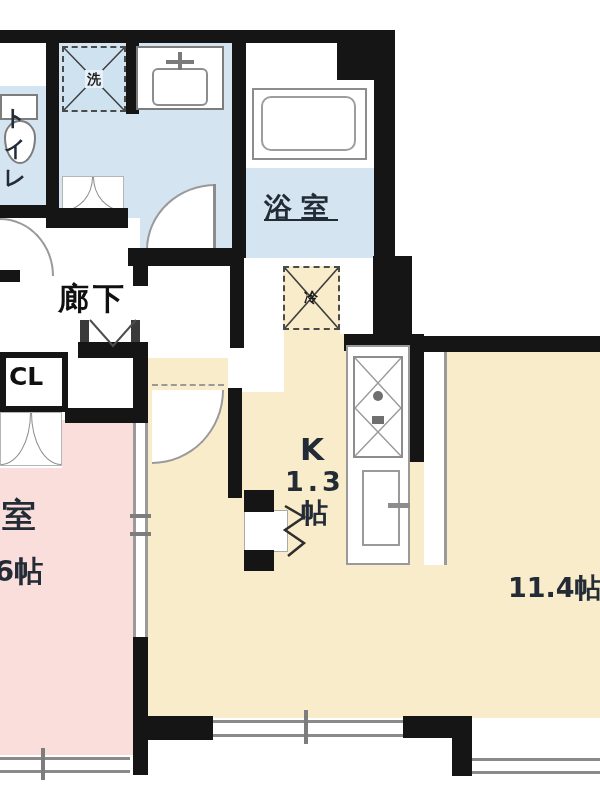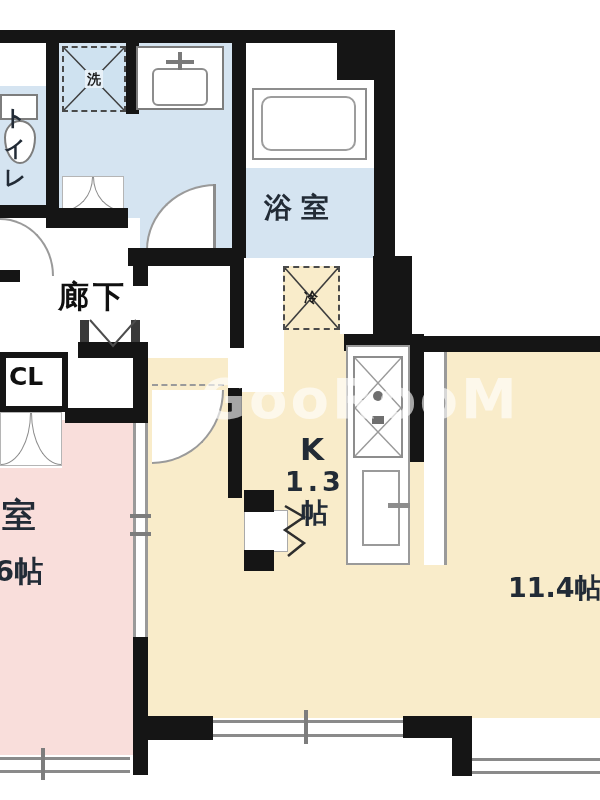--- a/index.html
+++ b/index.html
@@ -148,25 +148,24 @@
   </div>
 
   <svg width="50" height="32" viewBox="0 0 50 32" style="left:88px;top:318px;">
     <polyline points="2,2 25,28 48,2" fill="none" stroke="#4d4d4d" stroke-width="2"></polyline>
   </svg>
 
   <svg width="26" height="54" viewBox="0 0 26 54" style="left:282px;top:504px;">
     <polyline points="3,2 22,13 3,26 22,39 6,52" fill="none" stroke="#2e2e2e" stroke-width="2.5"></polyline>
   </svg>
 
-  <div id="watermark">GooRooM</div>
 
   <div class="lbl" style="left:4px;top:92px;font-size:22px;writing-mode:vertical-rl;letter-spacing:6px;z-index:60;">トイレ</div>
-  <div class="lbl" style="left:264px;top:194px;font-size:28px;letter-spacing:9px;z-index:60;">浴室</div>
-  <div class="lbl" style="left:58px;top:283px;font-size:31px;letter-spacing:4px;color:#101010;z-index:60;font-family:Liberation Mono, monospace;">廊下</div>
+  <div class="lbl" style="left:264px;top:194px;font-size:28px;letter-spacing:9px;z-index:60;text-decoration:underline;">浴室</div>
+  <div class="lbl" style="left:58px;top:283px;font-size:31px;letter-spacing:4px;color:#101010;z-index:60;">廊下</div>
   <div class="lbl" style="left:9px;top:364px;font-size:25px;color:#101010;z-index:60;">CL</div>
   <div class="lbl" style="left:-34px;top:498px;font-size:34px;letter-spacing:2px;z-index:60;">洋室</div>
   <div class="lbl" style="left:-6px;top:557px;font-size:29px;z-index:60;">6帖</div>
   <div class="lbl" style="left:300px;top:434px;font-size:31px;z-index:60;">K</div>
   <div class="lbl" style="left:285px;top:468px;font-size:27px;letter-spacing:4px;z-index:60;">1.3</div>
   <div class="lbl" style="left:301px;top:499px;font-size:27px;z-index:60;">帖</div>
   <div class="lbl" style="left:508px;top:574px;font-size:27px;z-index:60;">11.4帖</div>
 
 </div>
 

